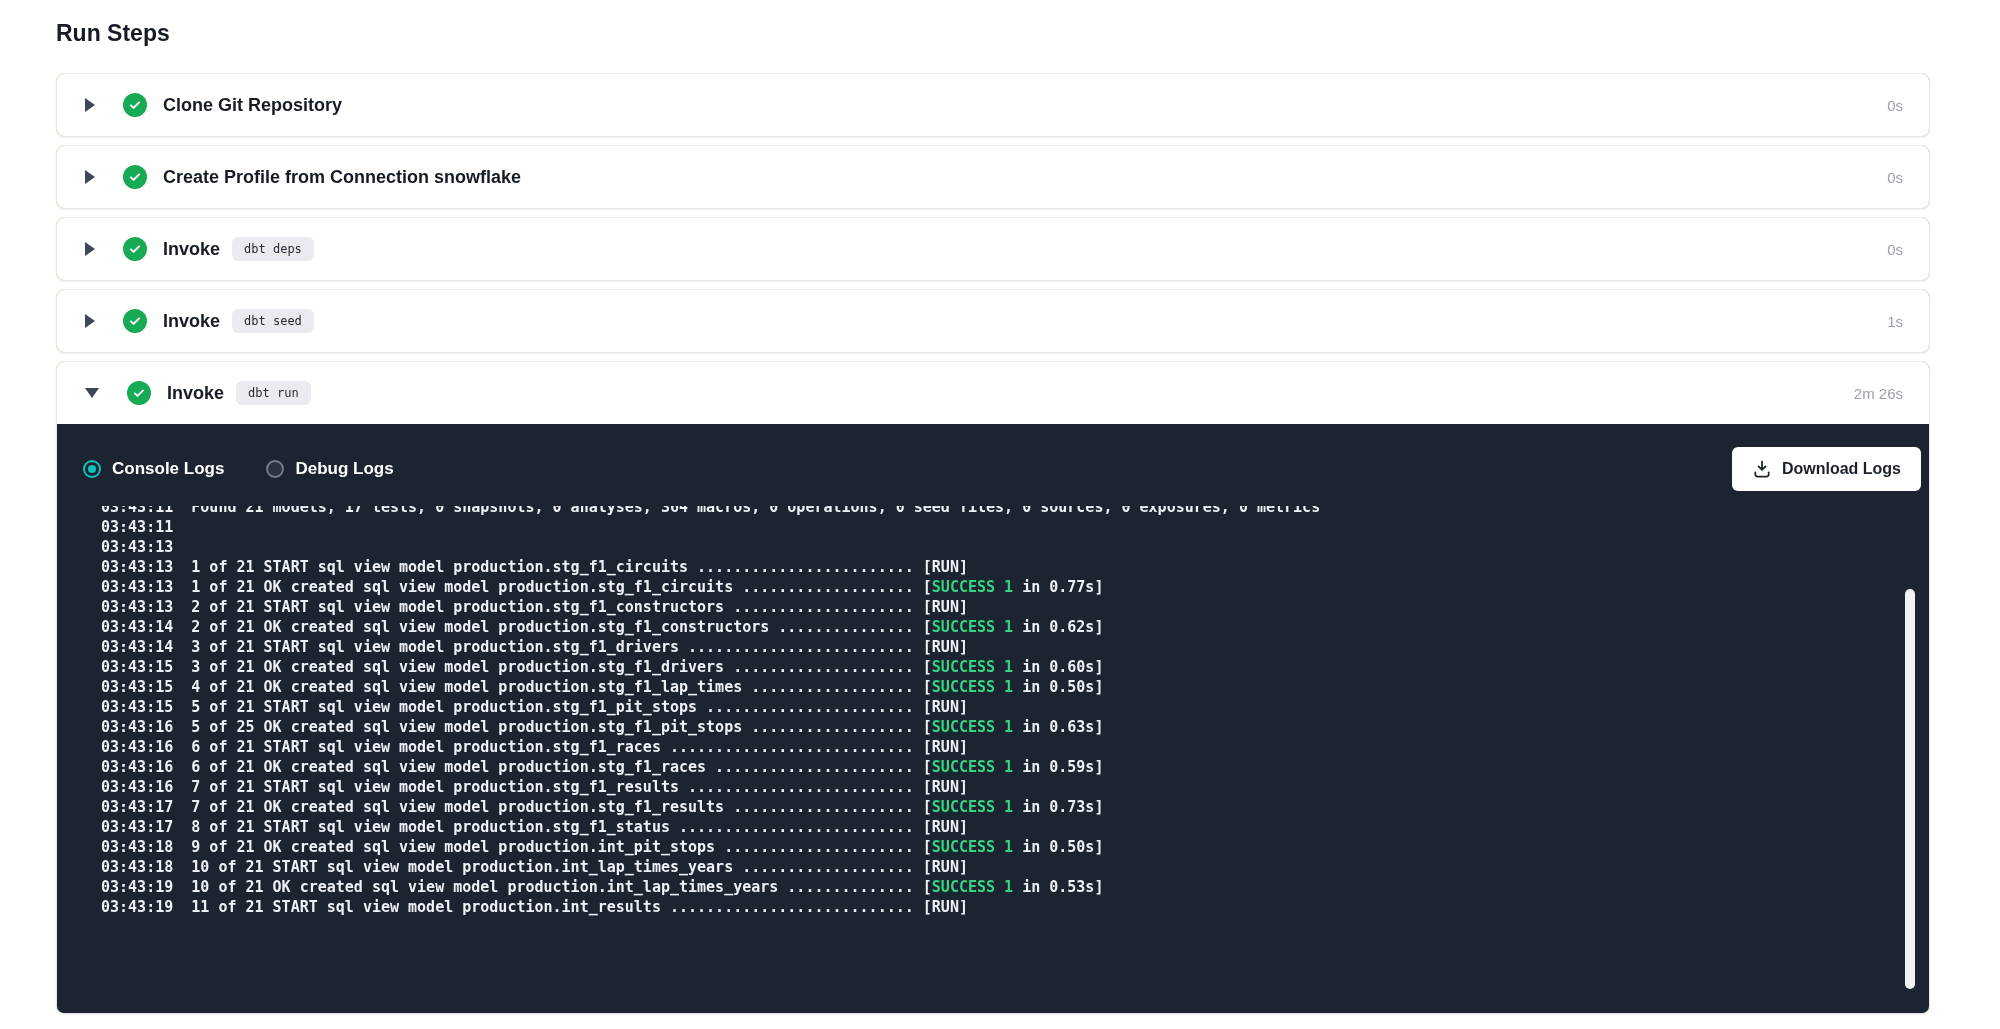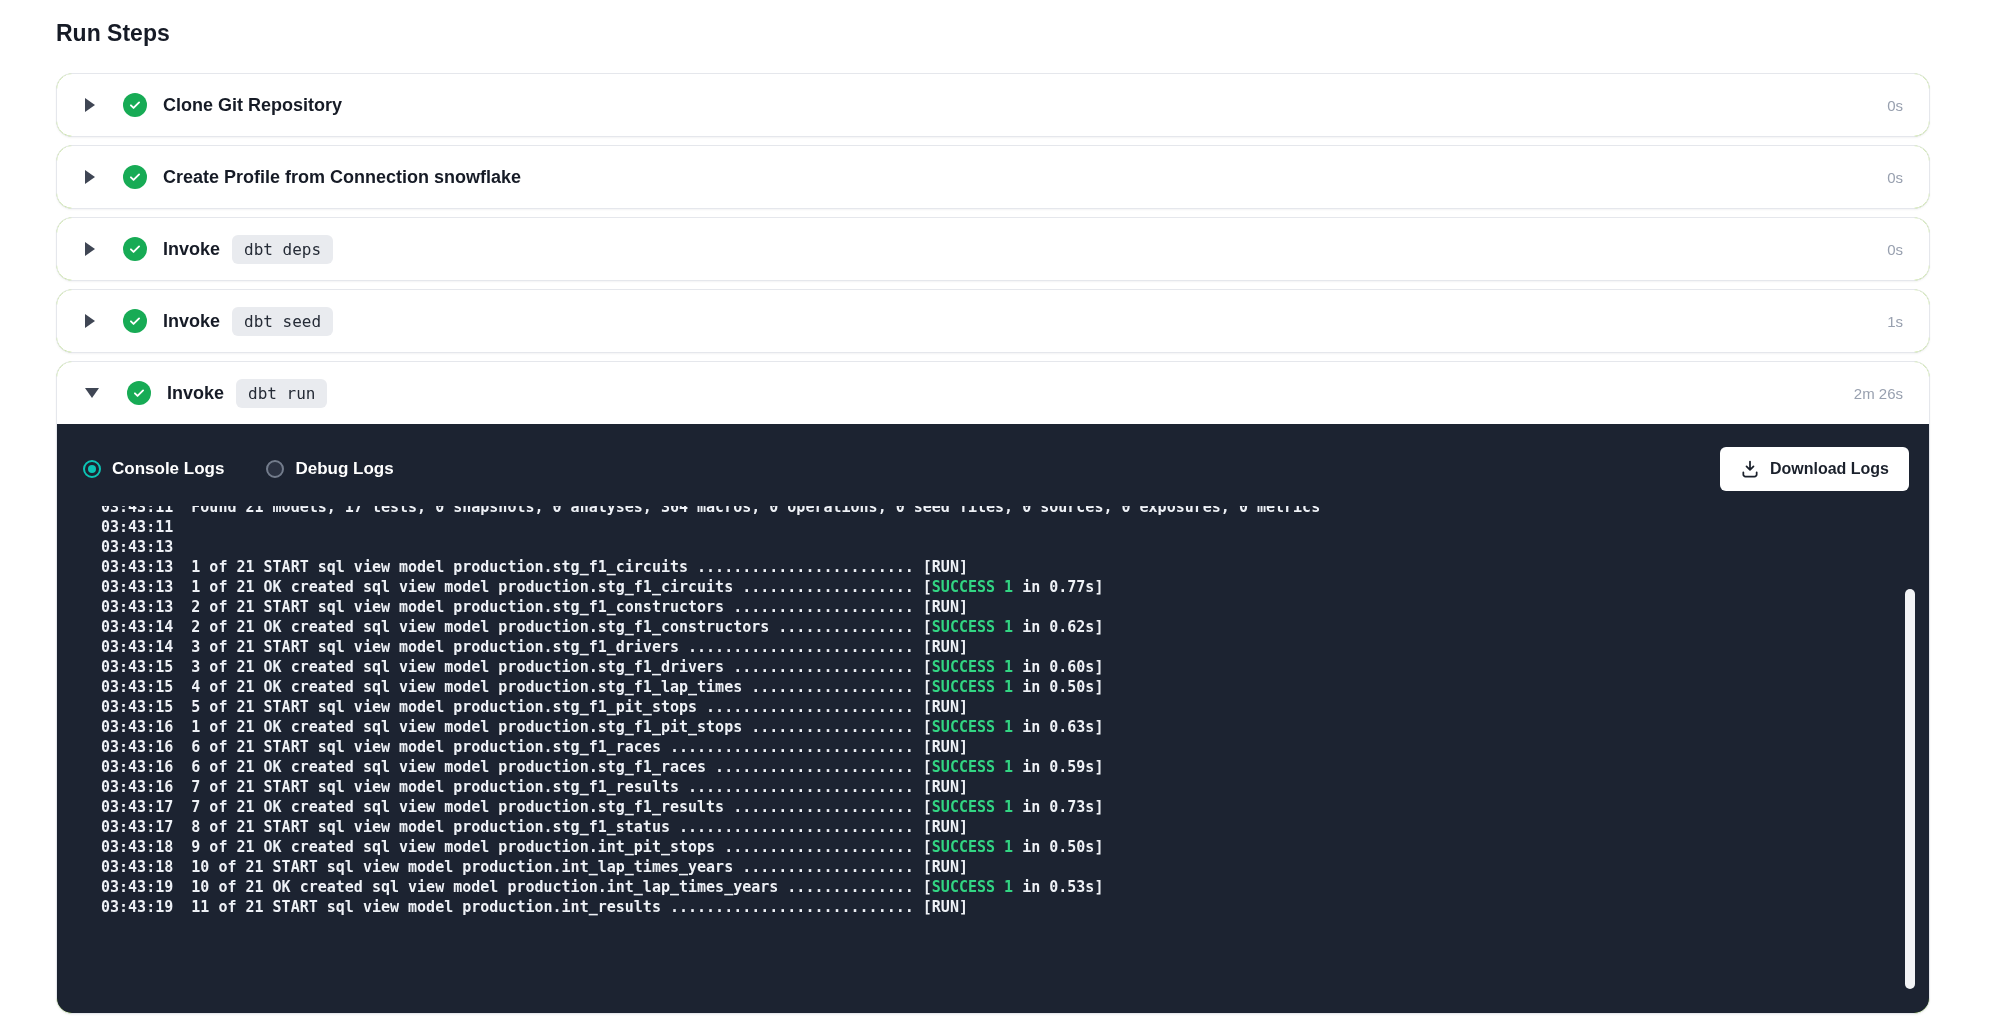--- a/index.html
+++ b/index.html
@@ -7,21 +7,21 @@
   body { font-family:"Liberation Sans",sans-serif; overflow:hidden; }
 
   .page { width:2000px; height:1029px; padding:20px 0 0 56px; }
   .page-title { font-size:23px; font-weight:700; color:#161b26; }
 
   .steps { margin-top:26px; width:1874px; }
 
   .step-card {
     background:#84cc16;
     border:1px solid #e5e7ec;
-    border-radius:16px;
+    border-radius:8px;
     margin-bottom:8px;
     box-shadow:0 1px 2px rgba(16,24,40,.05);
     overflow:hidden;
   }
   .step-header {
     height:62px;
     display:flex;
     align-items:center;
     padding:0 26px 0 28px;
     cursor:pointer;
@@ -39,34 +39,34 @@
   }
   .check svg { width:14px; height:14px; display:block; }
 
   .step-label { font-size:18px; font-weight:700; color:#161b26; }
   .cmd-chip {
     margin-left:12px;
     background:#e9ebef;
     border-radius:6px;
     padding:5px 12px;
     font-family:"DejaVu Sans Mono",monospace;
-    font-size:16px;
+    font-size:12px;
     color:#252b36;
   }
   .duration { margin-left:auto; font-size:15px; color:#98a0af; }
 
   .console-panel {
     background:var(--panel,#1c2331);
     height:589px;
     position:relative;
   }
   .console-toolbar {
     display:flex; align-items:center;
     height:70px;
-    padding:20px 20px 0 26px;
+    padding:20px 8px 0 26px;
   }
   .radio-opt { display:flex; align-items:center; margin-right:42px; cursor:pointer; }
   .radio { width:18px; height:18px; border-radius:50%; margin-right:11px; position:relative; flex:0 0 auto; }
   .radio.sel { border:2px solid var(--radio,#0cc4b5); }
   .radio.sel::after { content:""; position:absolute; inset:3px; border-radius:50%; background:var(--radio,#0cc4b5); }
   .radio.unsel { border:2px solid #737c8c; background:#2b3242; }
   .radio-label { font-size:17px; font-weight:700; color:#ffffff; }
 
   .download-btn {
     margin-left:auto;
@@ -204,21 +204,21 @@
             <div class="log-line"><span>03:43:11  </span><span></span></div>
             <div class="log-line"><span>03:43:13  </span><span></span></div>
             <div class="log-line"><span>03:43:13  </span><span>1 of 21 START sql view model production.stg_f1_circuits ........................ [RUN]</span></div>
             <div class="log-line"><span>03:43:13  </span><span>1 of 21 OK created sql view model production.stg_f1_circuits ................... [</span><span class="succ">SUCCESS 1</span><span> in 0.77s]</span></div>
             <div class="log-line"><span>03:43:13  </span><span>2 of 21 START sql view model production.stg_f1_constructors .................... [RUN]</span></div>
             <div class="log-line"><span>03:43:14  </span><span>2 of 21 OK created sql view model production.stg_f1_constructors ............... [</span><span class="succ">SUCCESS 1</span><span> in 0.62s]</span></div>
             <div class="log-line"><span>03:43:14  </span><span>3 of 21 START sql view model production.stg_f1_drivers ......................... [RUN]</span></div>
             <div class="log-line"><span>03:43:15  </span><span>3 of 21 OK created sql view model production.stg_f1_drivers .................... [</span><span class="succ">SUCCESS 1</span><span> in 0.60s]</span></div>
             <div class="log-line"><span>03:43:15  </span><span>4 of 21 OK created sql view model production.stg_f1_lap_times .................. [</span><span class="succ">SUCCESS 1</span><span> in 0.50s]</span></div>
             <div class="log-line"><span>03:43:15  </span><span>5 of 21 START sql view model production.stg_f1_pit_stops ....................... [RUN]</span></div>
-            <div class="log-line"><span>03:43:16  </span><span>1 of 21 OK created sql view model production.stg_f1_pit_stops .................. [</span><span class="succ">SUCCESS 1</span><span> in 0.63s]</span></div>
+            <div class="log-line"><span>03:43:16  </span><span>5 of 25 OK created sql view model production.stg_f1_pit_stops .................. [</span><span class="succ">SUCCESS 1</span><span> in 0.63s]</span></div>
             <div class="log-line"><span>03:43:16  </span><span>6 of 21 START sql view model production.stg_f1_races ........................... [RUN]</span></div>
             <div class="log-line"><span>03:43:16  </span><span>6 of 21 OK created sql view model production.stg_f1_races ...................... [</span><span class="succ">SUCCESS 1</span><span> in 0.59s]</span></div>
             <div class="log-line"><span>03:43:16  </span><span>7 of 21 START sql view model production.stg_f1_results ......................... [RUN]</span></div>
             <div class="log-line"><span>03:43:17  </span><span>7 of 21 OK created sql view model production.stg_f1_results .................... [</span><span class="succ">SUCCESS 1</span><span> in 0.73s]</span></div>
             <div class="log-line"><span>03:43:17  </span><span>8 of 21 START sql view model production.stg_f1_status .......................... [RUN]</span></div>
             <div class="log-line"><span>03:43:18  </span><span>9 of 21 OK created sql view model production.int_pit_stops ..................... [</span><span class="succ">SUCCESS 1</span><span> in 0.50s]</span></div>
             <div class="log-line"><span>03:43:18  </span><span>10 of 21 START sql view model production.int_lap_times_years ................... [RUN]</span></div>
             <div class="log-line"><span>03:43:19  </span><span>10 of 21 OK created sql view model production.int_lap_times_years .............. [</span><span class="succ">SUCCESS 1</span><span> in 0.53s]</span></div>
             <div class="log-line"><span>03:43:19  </span><span>11 of 21 START sql view model production.int_results ........................... [RUN]</span></div>
           </div>

